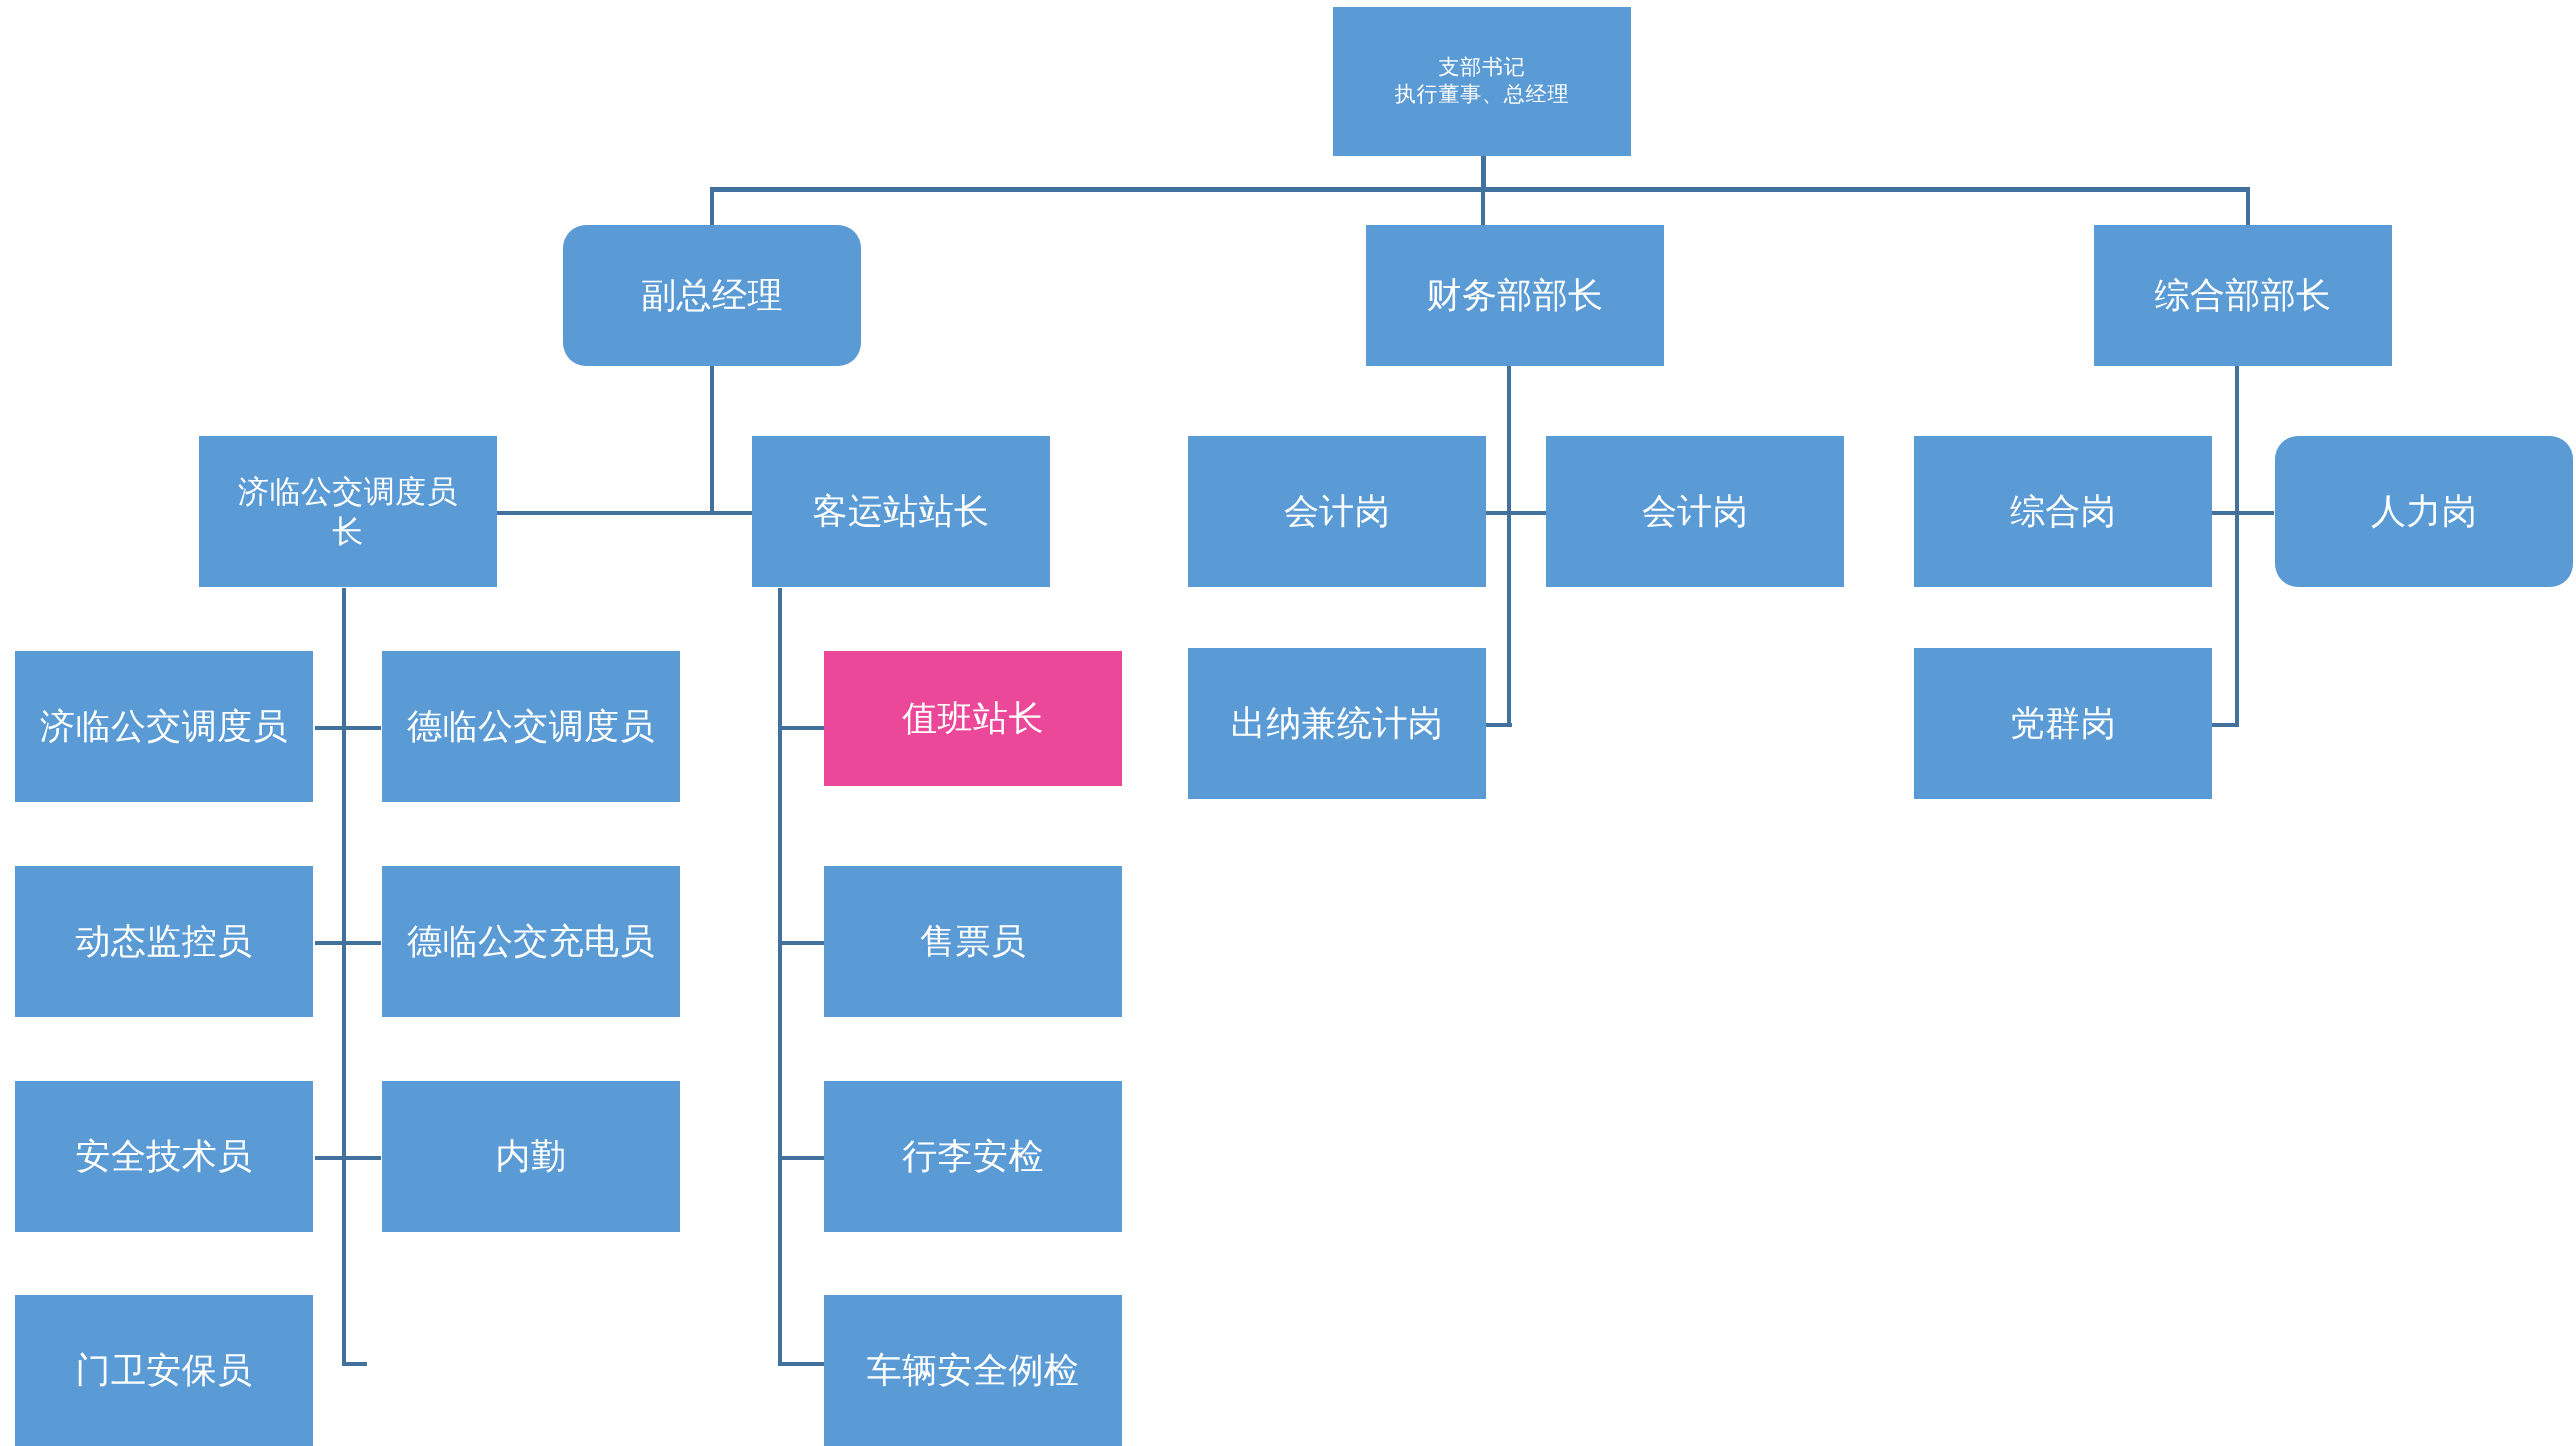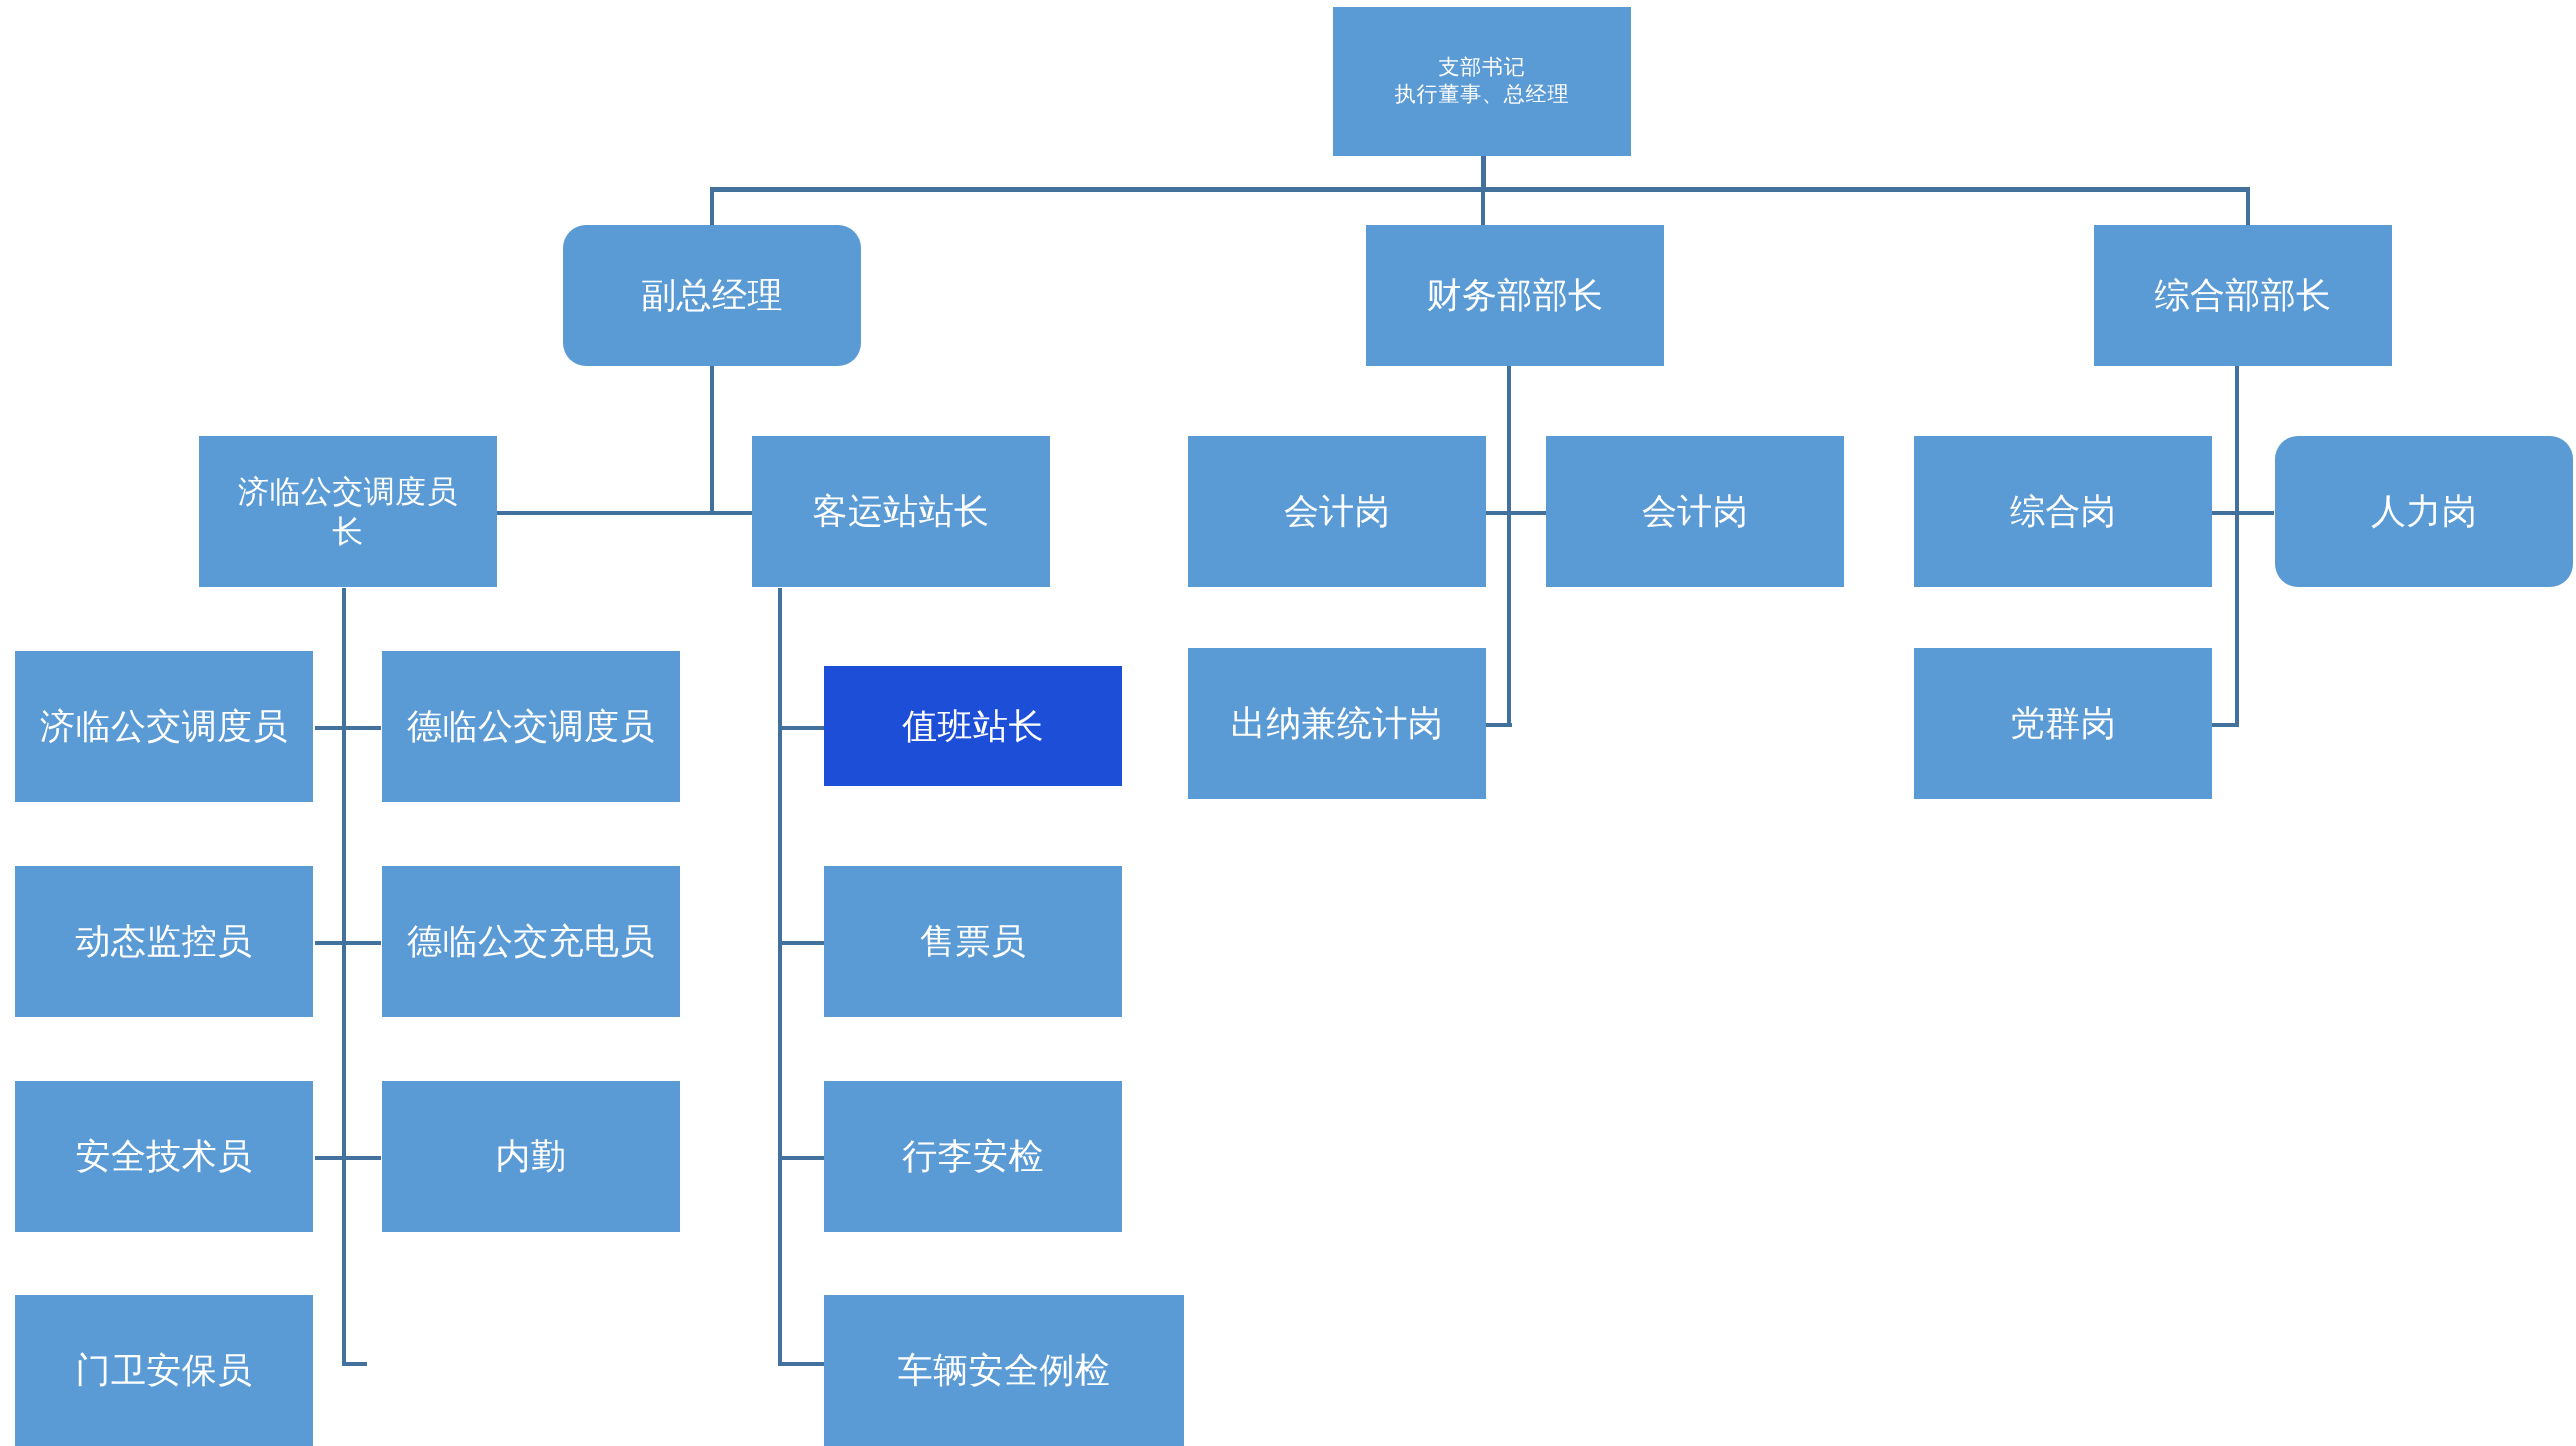--- a/index.html
+++ b/index.html
@@ -152,27 +152,27 @@
   <div class="node lvl4" style="left: 382px; top: 866px; width: 298px; height: 151px; background: rgb(91, 155, 213); color: rgb(255, 255, 255);">
     <span>德临公交充电员</span>
   </div>
   <div class="node lvl4" style="left: 382px; top: 651px; width: 298px; height: 151px; background: rgb(91, 155, 213); color: rgb(255, 255, 255);">
     <span>德临公交调度员</span>
   </div>
   <div class="node lvl4" style="left: 382px; top: 1081px; width: 298px; height: 151px; background: rgb(91, 155, 213); color: rgb(255, 255, 255);">
     <span>内勤</span>
   </div>
 
-  <div class="node lvl4" style="left: 824px; top: 651px; width: 298px; height: 120px; background: #1d4ed8; color: rgb(255, 255, 255); margin-top: 15px;">
+  <div class="node lvl4" style="left: 824px; top: 651px; width: 298px; height: 135px; background: #ec4899; color: rgb(255, 255, 255);">
     <span>值班站长</span>
   </div>
   <div class="node lvl4" style="left: 824px; top: 866px; width: 298px; height: 151px; background: rgb(91, 155, 213); color: rgb(255, 255, 255);">
     <span>售票员</span>
   </div>
   <div class="node lvl4" style="left: 824px; top: 1081px; width: 298px; height: 151px; background: rgb(91, 155, 213); color: rgb(255, 255, 255);">
     <span>行李安检</span>
   </div>
-  <div class="node lvl4" style="left: 824px; top: 1295px; width: 360px; height: 151px; background: rgb(91, 155, 213); color: rgb(255, 255, 255);">
+  <div class="node lvl4" style="left: 824px; top: 1295px; width: 298px; height: 151px; background: rgb(91, 155, 213); color: rgb(255, 255, 255);">
     <span>车辆安全例检</span>
   </div>
 
 </div>
 
 
 </body></html>

